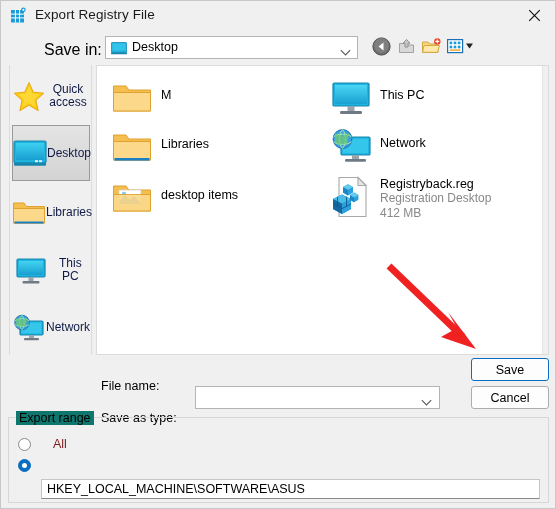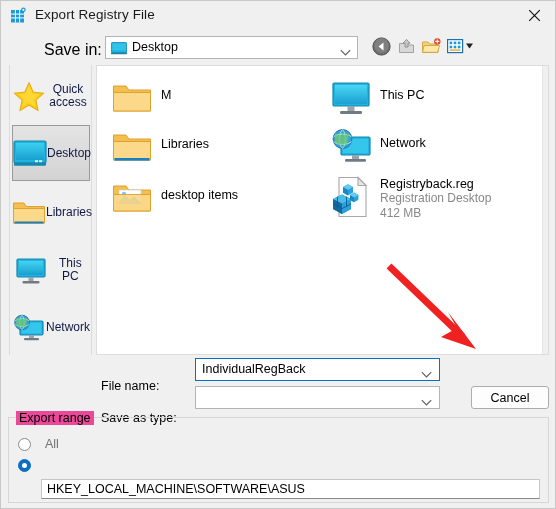--- a/index.html
+++ b/index.html
@@ -164,21 +164,21 @@
 
   
   #export-group {
     position: absolute; left: 7px; top: 416px;
     width: 541px; height: 86px;
     border: 1px solid #d6d6d6;
     box-sizing: border-box;
   }
   #export-legend {
     position: absolute; left: 15px; top: 410px;
-    background: #ec4899;
+    background: #0f766e;
     padding: 0 3px;
     font-size: 12.5px; color: #000;
   }
   .radio-row {
     position: absolute; left: 17px;
     display: flex; align-items: center;
     cursor: default;
   }
   .radio-row .rdot {
     width: 13px; height: 13px; border-radius: 50%;
@@ -189,21 +189,21 @@
   }
   .radio-row.checked .rdot {
     background: #0a6fc2; border: 1px solid #0a6fc2;
     display: flex; align-items: center; justify-content: center;
   }
   .radio-row.checked .rdot::after {
     content: ""; width: 5px; height: 5px; border-radius: 50%;
     background: #fff;
   }
   .radio-row .rlabel {
-    margin-left: 14px; font-size: 12.5px; color: #737373;
+    margin-left: 22px; font-size: 12.5px; color: #7f1d1d;
   }
   #radio-all { top: 436px; }
   #radio-branch { top: 458px; }
   #branch-field {
     position: absolute; left: 40px; top: 478px;
     width: 499px; height: 20px;
     background: #ffffff;
     border: 1px solid #c6c6c6;
     border-bottom: 1px solid #8a8a8a;
     box-sizing: border-box;
@@ -485,38 +485,31 @@
       </div>
       <div class="ftext">
         <div class="fname">Registryback.reg</div>
         <div class="fsub">Registration Desktop</div>
         <div class="fsub">412 MB</div>
       </div>
     </div>
   </div>
 
   <div class="form-label" style="top:378px;">File name:</div>
-  <div class="form-combo" id="filename-combo">
-    <div class="cval">IndividualRegBack</div>
-    <div class="cchev">
-      <svg width="11" height="8" viewBox="0 0 11 8">
-        <path d="M0.8,1.2 L5.5,6 L10.2,1.2" stroke="#5a5a5a" stroke-width="1.1" fill="none"></path>
-      </svg>
-    </div>
-  </div>
 
   <div class="form-label" style="top:410px;">Save as type:</div>
   <div class="form-combo" id="savetype-combo">
     <div class="cchev">
       <svg width="11" height="8" viewBox="0 0 11 8">
         <path d="M0.8,1.2 L5.5,6 L10.2,1.2" stroke="#5a5a5a" stroke-width="1.1" fill="none"></path>
       </svg>
     </div>
   </div>
 
+  <div class="dlg-btn" id="save-btn">Save</div>
   <div class="dlg-btn" id="cancel-btn">Cancel</div>
 
   <div id="export-group"></div>
   <div id="export-legend">Export range</div>
 
   <div class="radio-row" id="radio-all">
     <div class="rdot"></div>
     <div class="rlabel">All</div>
   </div>
 

